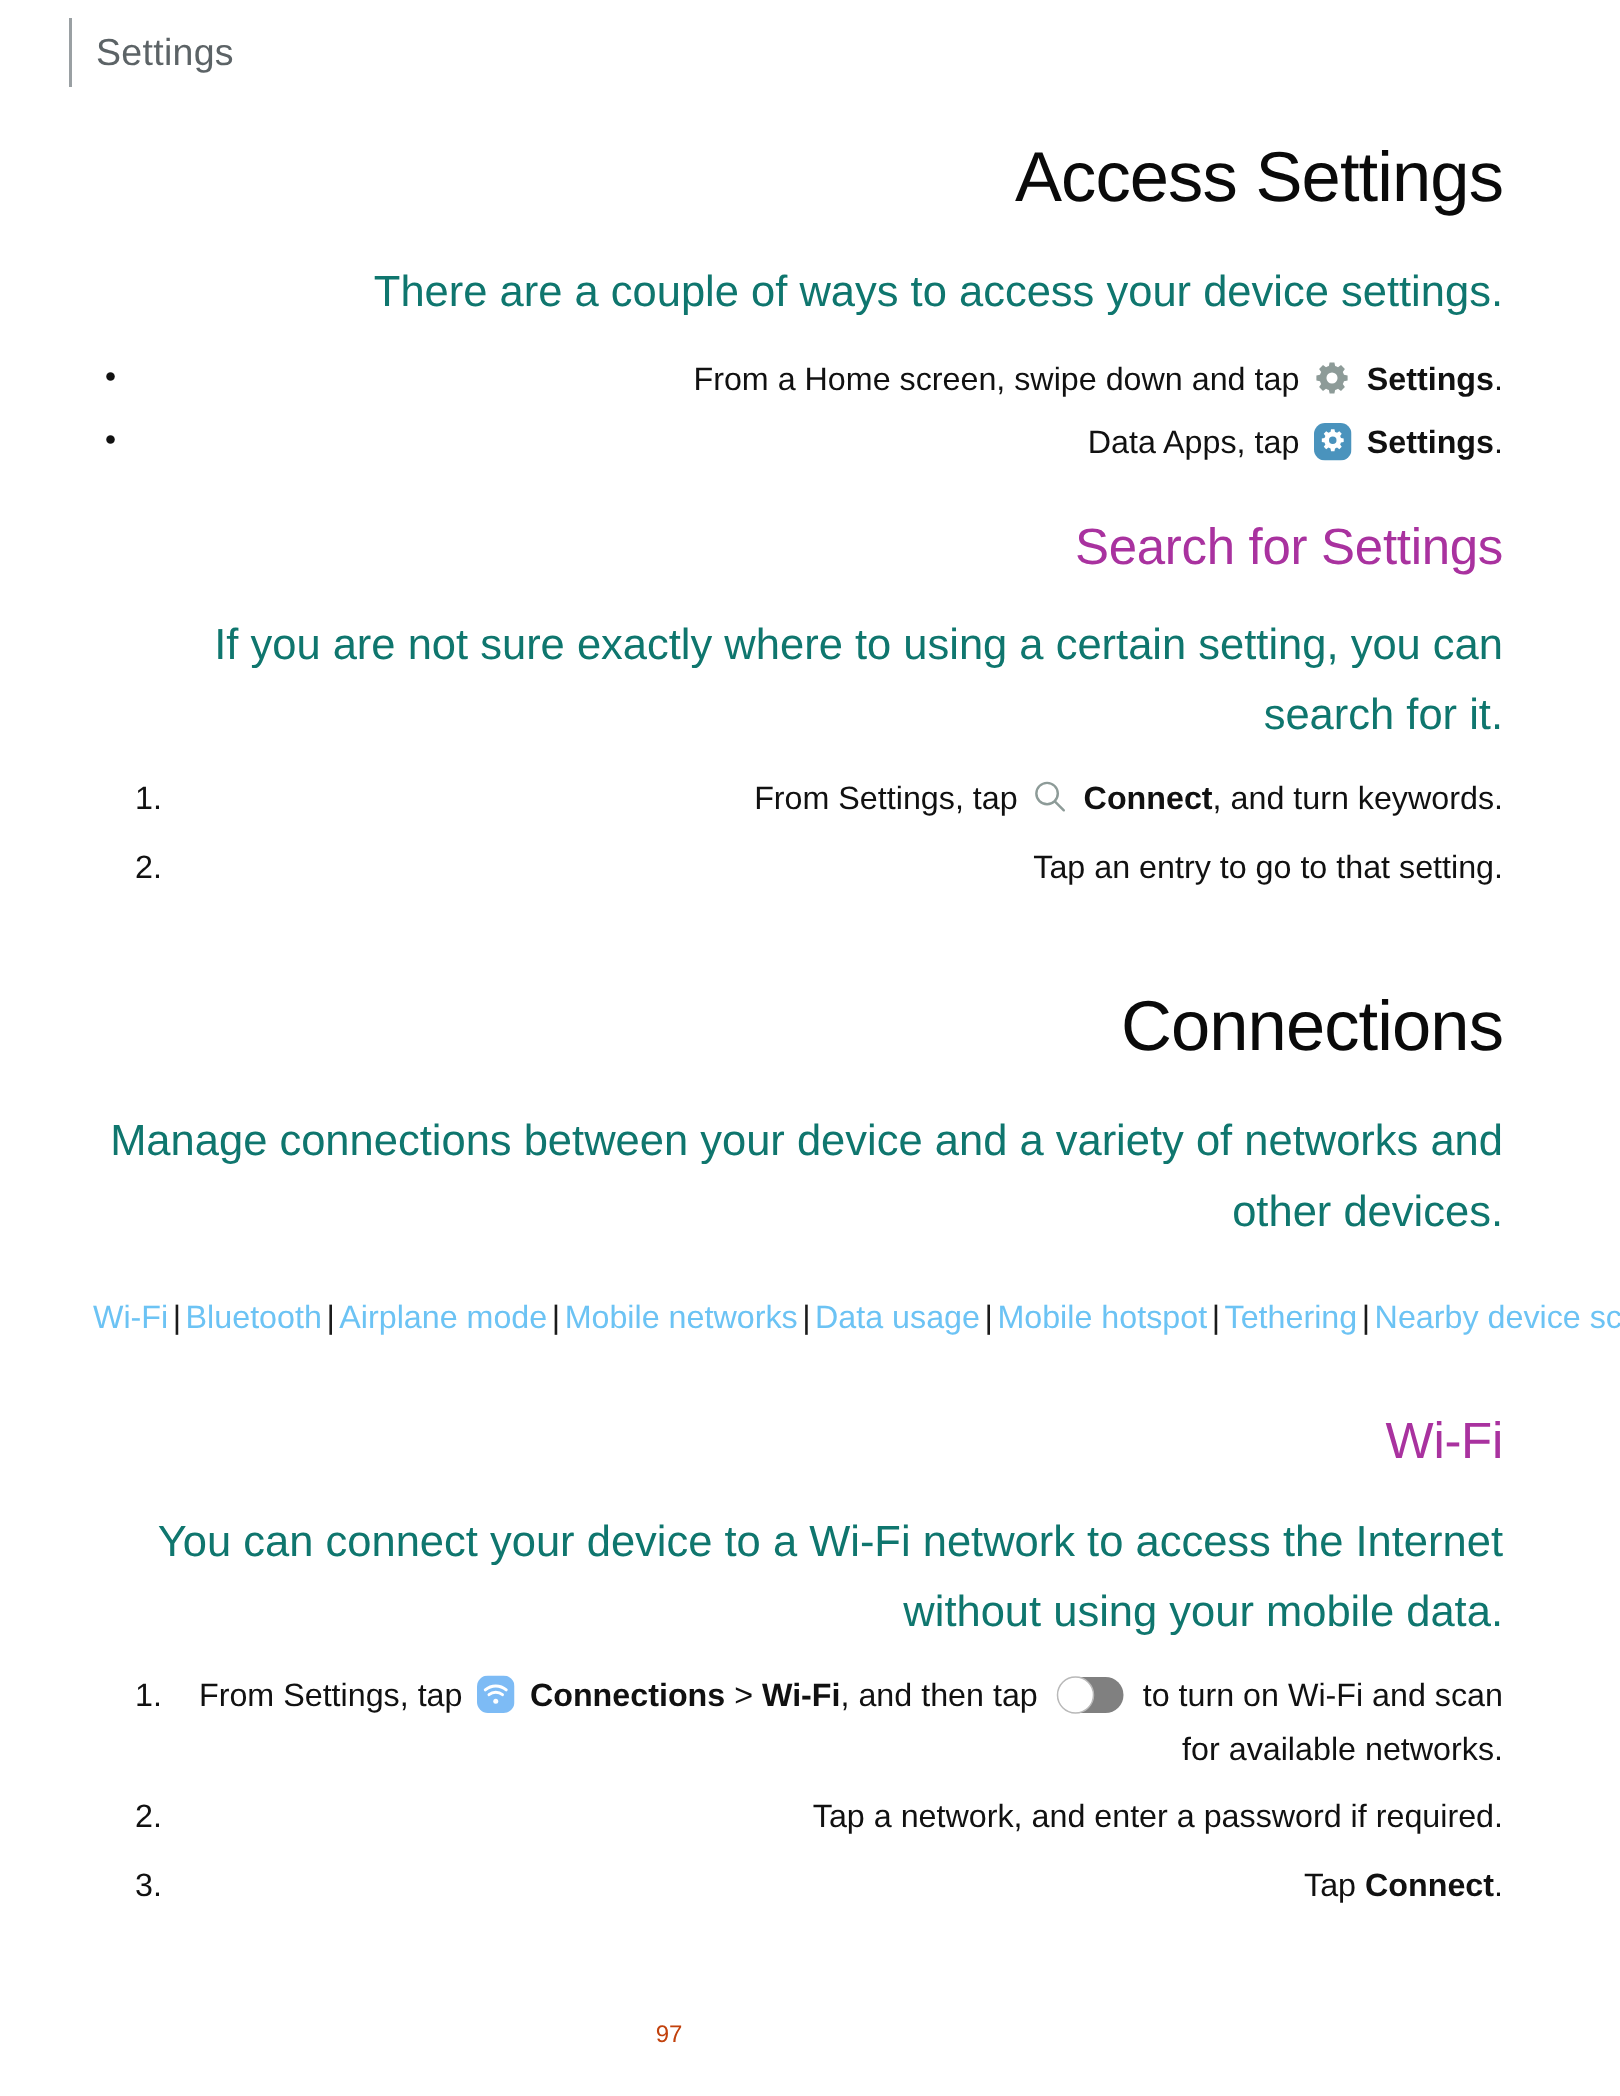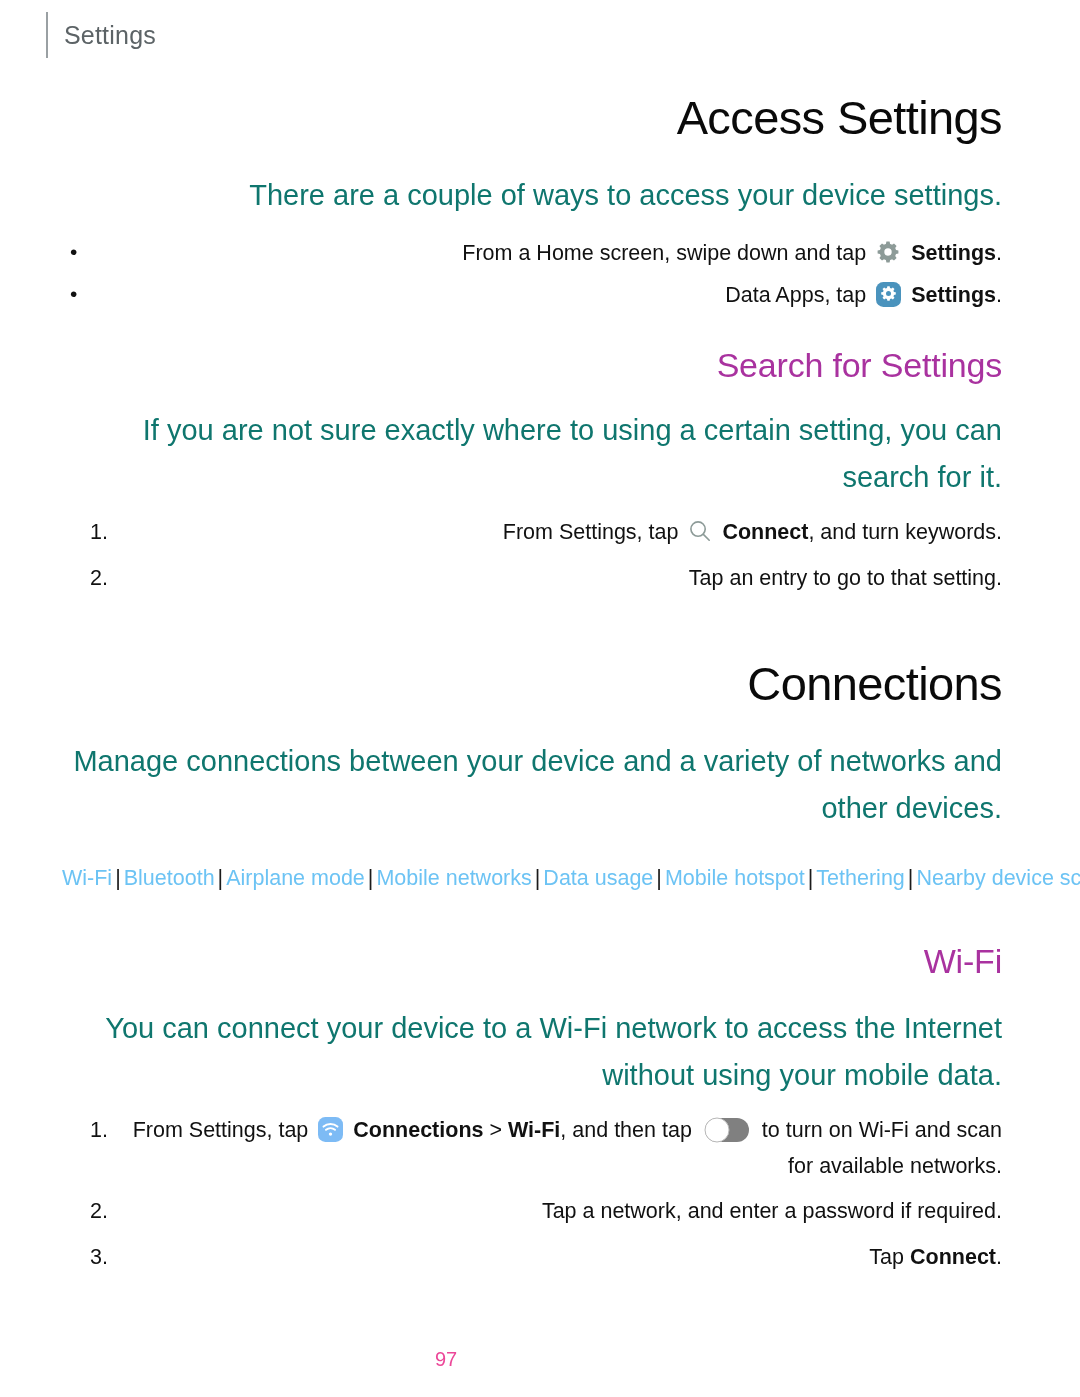--- a/index.html
+++ b/index.html
@@ -164,22 +164,22 @@
   .icon-search { width: 26px; height: 26px; margin: 0 3px 0 3px; vertical-align: -5px; }
   .icon-toggle { width: 46px; height: 26px; margin: 0 6px 0 6px; vertical-align: -6px; }
 
   
   .page-number {
     position: absolute;
     left: 0;
     right: 0;
     top: 1348px;
     text-align: center;
-    font-size: 20px;
-    color: #ec4899;
+    font-size: 16px;
+    color: #c2410c;
   }
 </style>
 </head>
 <body>
 
 <div class="page">
 
   <div class="running-header">
     <div class="header-rule"></div>
     <div class="header-title">Settings</div>

